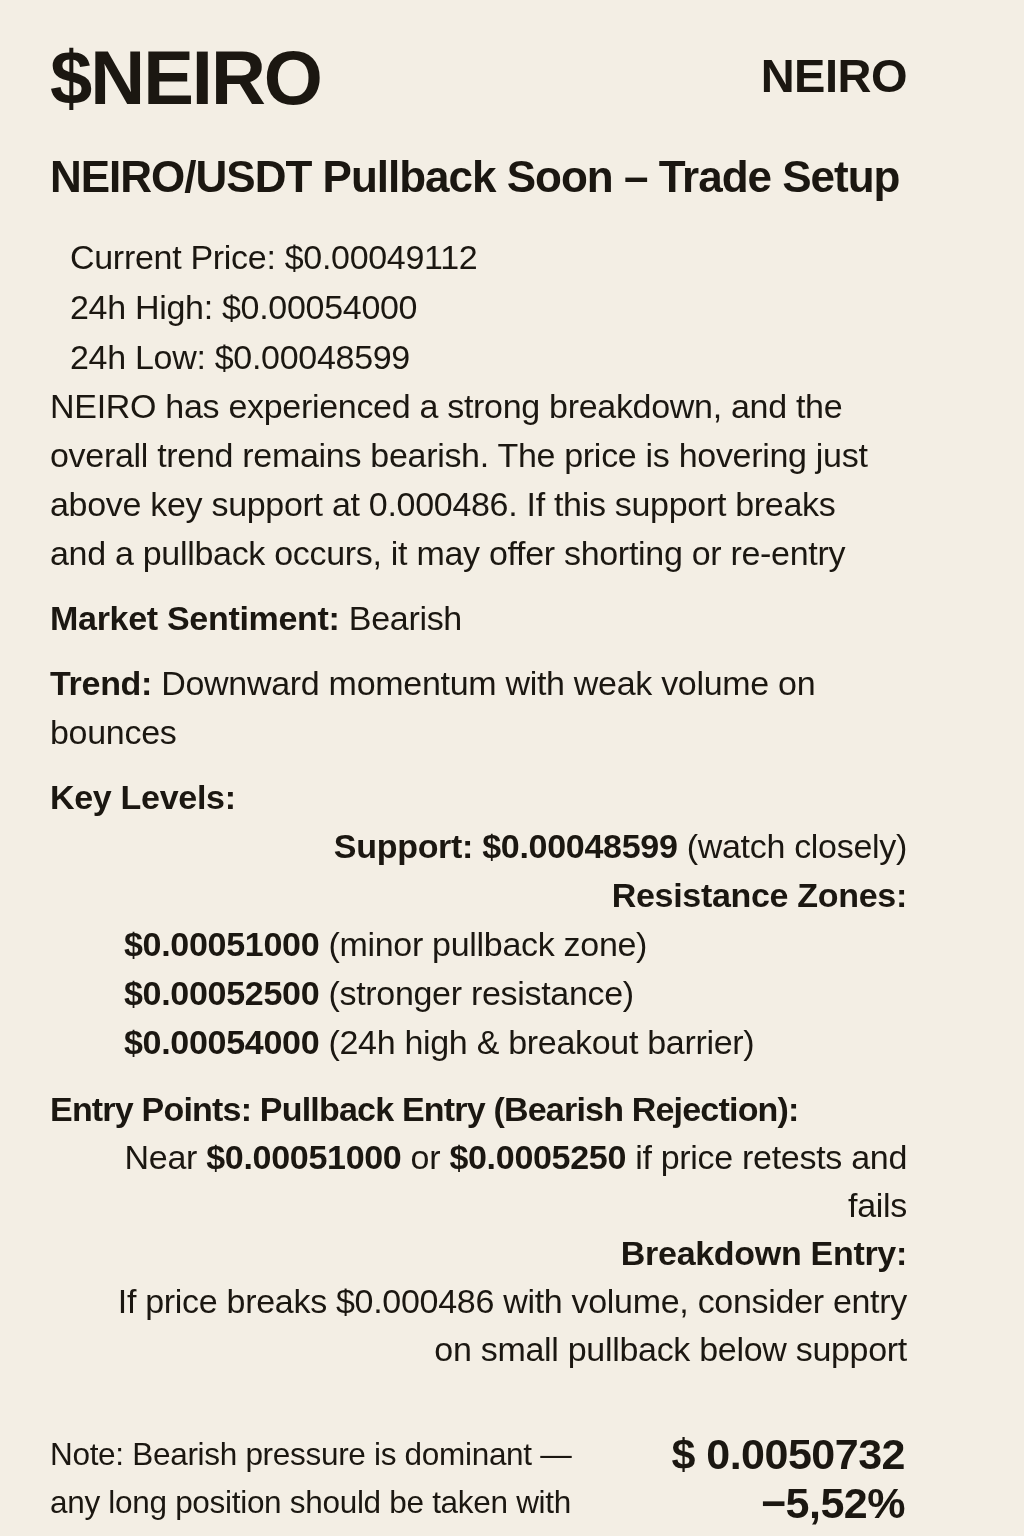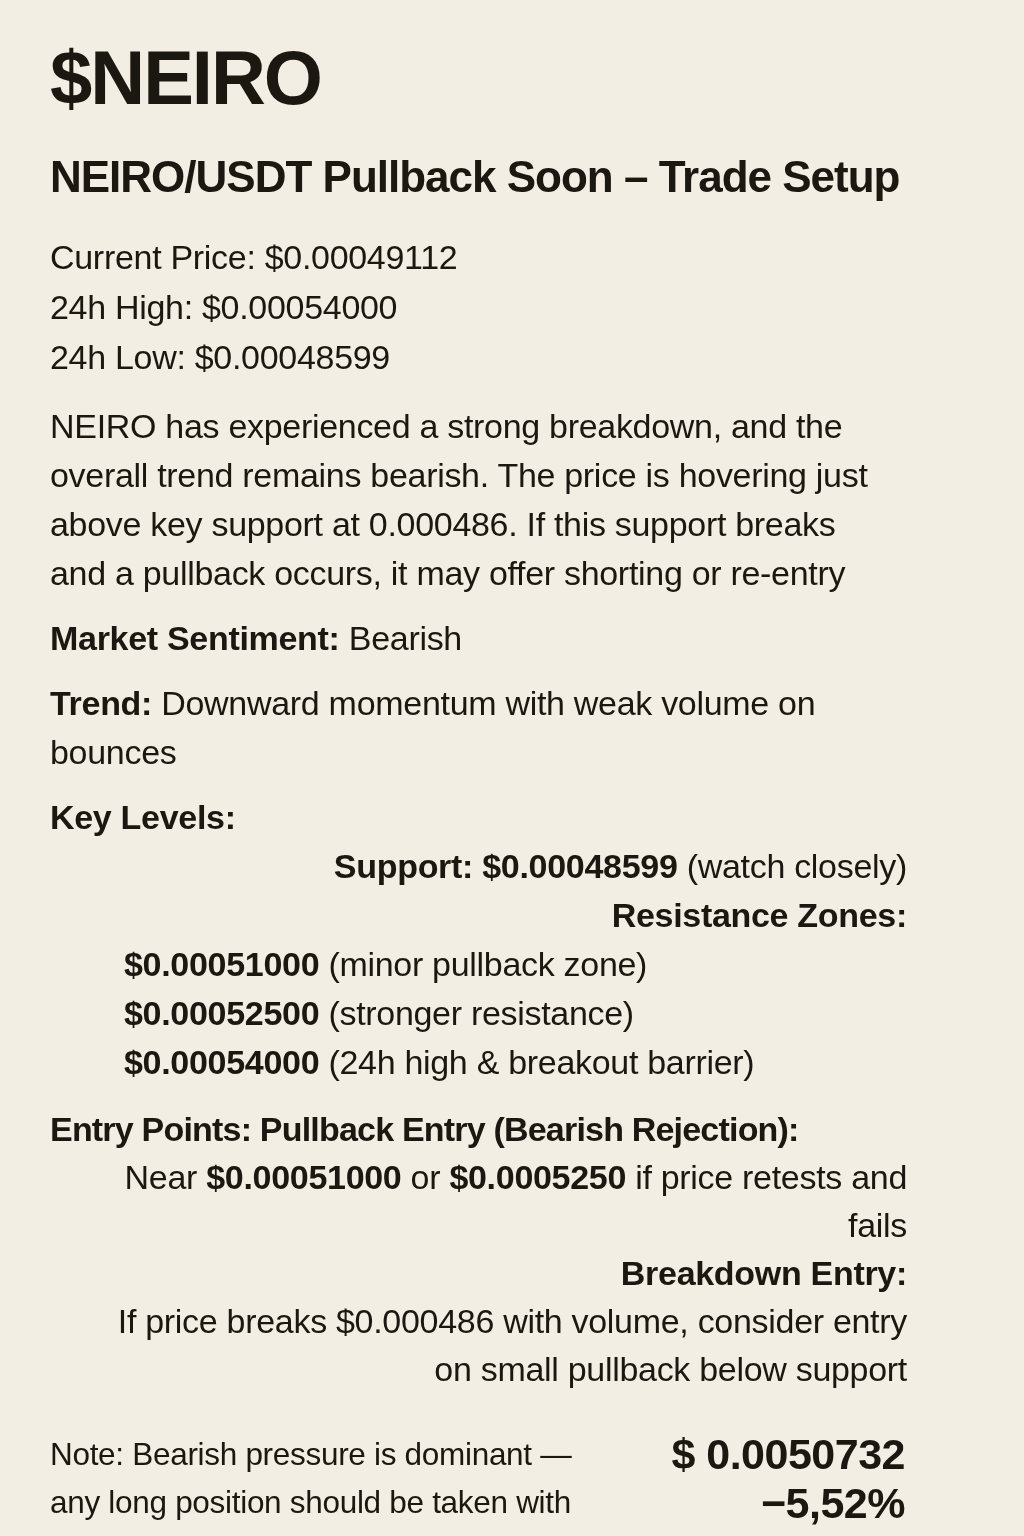--- a/index.html
+++ b/index.html
@@ -26,22 +26,22 @@
   }
   .ticker {
     font-size: 47px; font-weight: 700; line-height: 60px; margin-top: 14px; letter-spacing: -0.5px;
   }
   .subtitle {
     margin-top: 22px;
     font-size: 44px; font-weight: 700; line-height: 54px; letter-spacing: -1px;
     white-space: nowrap;
   }
   .block { font-size: 34px; line-height: 49px; }
-  .stats { margin-top: 28px; line-height: 50px; }
-  .para { margin-top: 20px; }
+  .stats { margin-top: 28px; line-height: 50px; margin-left: 20px; }
+  .para { }
   .sentiment { margin-top: 16px; }
   .trend { margin-top: 16px; }
   .keylevels { margin-top: 16px; }
   .entry { margin-top: 18px; line-height: 48px; }
   .line { white-space: nowrap; }
   .b { font-weight: 700; }
   .sb { font-weight: 600; }
   .in1 { padding-left: 38px; text-align: right; }
   .in2 { padding-left: 74px; }
   .heading-tight { letter-spacing: -0.8px; }
@@ -52,20 +52,21 @@
   .note { font-size: 31.5px; line-height: 48px; white-space: nowrap; }
   .quote { text-align: right; font-size: 43px; font-weight: 600; line-height: 49px; letter-spacing: -0.5px; white-space: nowrap; }
 </style>
 </head>
 <body>
 
 <div class="page">
 
   <div class="header-row">
     <div class="title">$NEIRO</div>
+    <div class="ticker">NEIRO</div>
   </div>
 
   <div class="subtitle">NEIRO/USDT Pullback Soon – Trade Setup</div>
 
   <div class="block stats">
     <div class="line">Current Price: $0.00049112</div>
     <div class="line">24h High: $0.00054000</div>
     <div class="line">24h Low: $0.00048599</div>
   </div>
 

